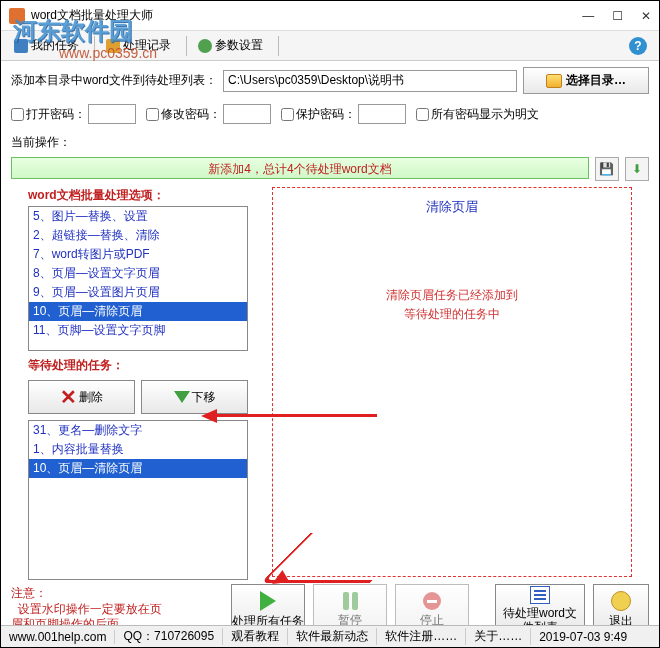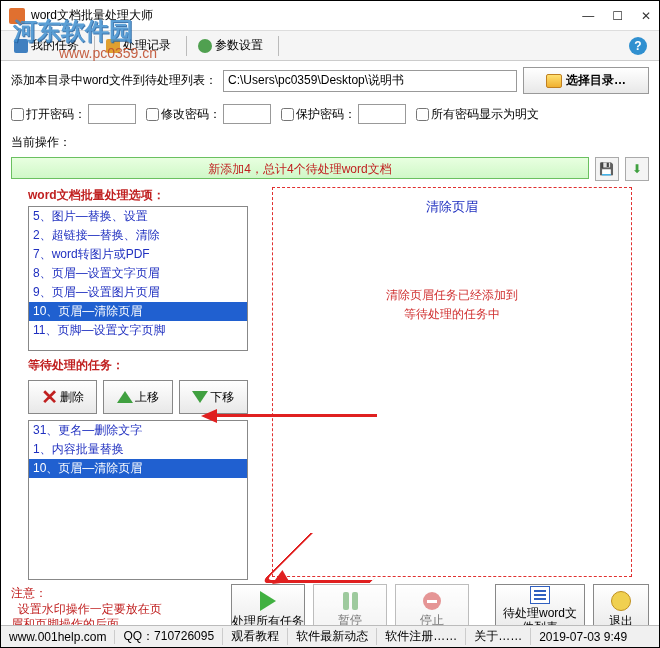--- a/index.html
+++ b/index.html
@@ -149,24 +149,20 @@
         <div class="list-item selected">10、页眉—清除页眉</div>
         <div class="list-item">11、页脚—设置文字页脚</div>
       </div>
     <div class="section-title" style="margin-top:6px">等待处理的任务：</div>
     <div class="task-btns">
       <button class="task-btn">
           <span class="x-icon">✕</span>
           <span>删除</span>
         </button>
       <button class="task-btn">
-          <span class="up-icon"></span>
-          <span>上移</span>
-        </button>
-      <button class="task-btn">
           <span class="dn-icon"></span>
           <span>下移</span>
         </button>
     </div>
     <div class="queue-box" id="queue-list">
         <div class="list-item">31、更名—删除文字</div>
         <div class="list-item">1、内容批量替换</div>
         <div class="list-item selected">10、页眉—清除页眉</div>
       </div>
   </div>

